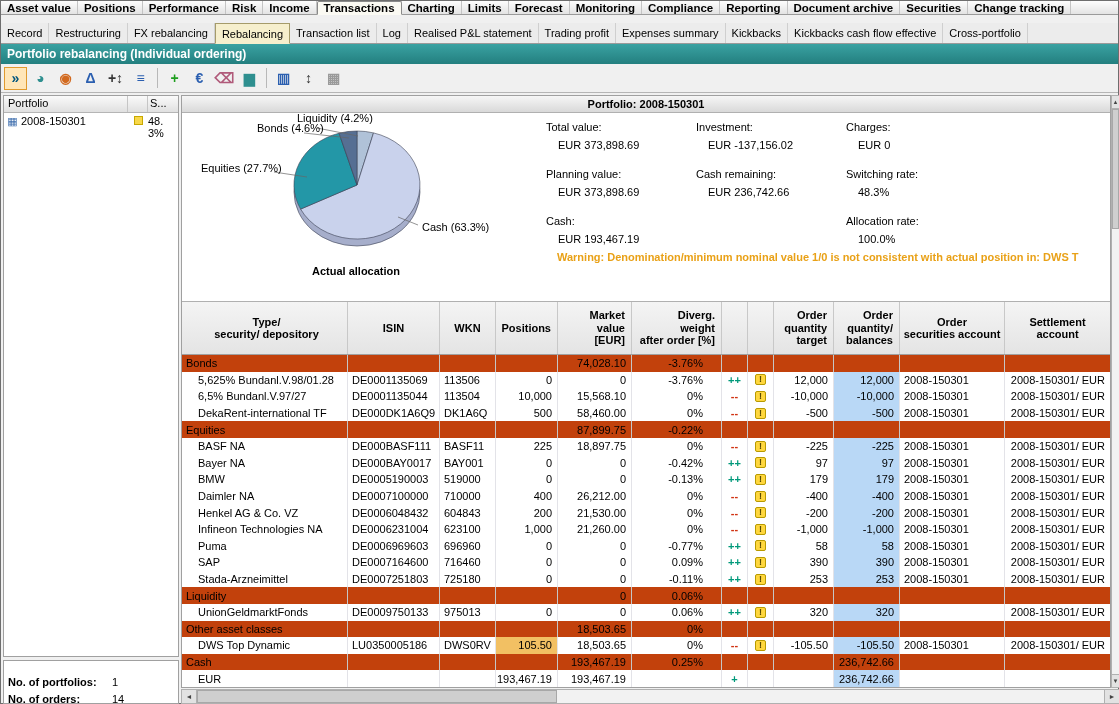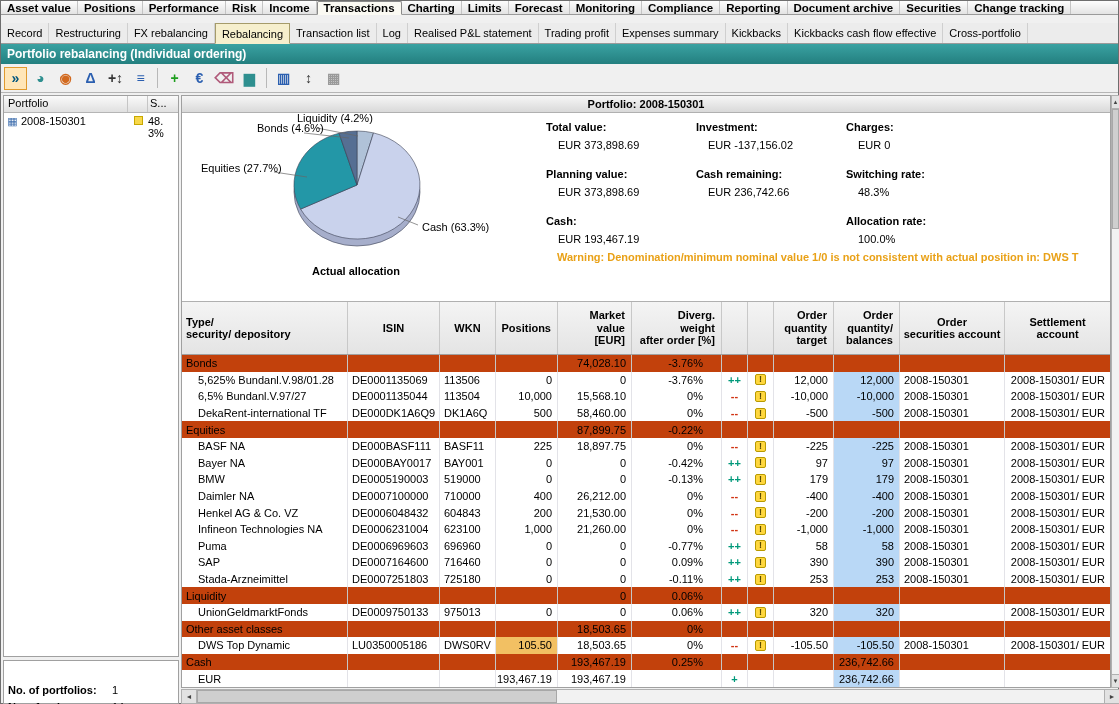--- a/index.html
+++ b/index.html
@@ -26,40 +26,40 @@
 .sb-h1{flex:1;padding:1px 4px;border-right:1px solid #c5c5c5}
 .sb-h2{width:20px;border-right:1px solid #c5c5c5}
 .sb-h3{width:30px;padding:1px 2px}
 .sb-row{display:flex;padding-top:2px;cursor:default}
 .sb-icon{width:17px;text-align:center;color:#3f6fae;font-size:11px}
 .sb-name{flex:1;white-space:nowrap;overflow:hidden}
 .sb-status{width:20px;display:flex;justify-content:center;padding-top:1px}
 .sb-val{width:30px;word-break:break-all;line-height:12px}
 .ysq{display:inline-block;width:9px;height:9px;background:#f8d84a;border:1px solid #c8a800}
 
-.stats{position:absolute;left:2px;top:659px;width:176px;height:44px;background:#fff;border:1px solid #a0a0a0;padding:20px 4px 0 4px}
+.stats{position:absolute;left:2px;top:659px;width:176px;height:44px;background:#fff;border:1px solid #a0a0a0;padding:12px 4px 0 4px}
 .stat-row{display:flex;height:17px;align-items:center}
 .stat-label{font-weight:bold;width:104px}
 
 .mainpanel{position:absolute;left:180px;top:94px;width:930px;height:593px;background:#fff;border:1px solid #a0a0a0;overflow:hidden}
 .mp-head{height:17px;background:linear-gradient(#f6f6f6,#d9d9d9);border-bottom:1px solid #b0b0b0;text-align:center;font-weight:bold;line-height:16px}
 .summary{position:relative;height:188px;overflow:hidden}
 #pie-svg{position:absolute;left:30px;top:8px;width:300px;height:150px}
 .pie-label{position:absolute;white-space:nowrap}
 .caption{position:absolute;left:130px;top:152px;font-weight:bold}
 .sum-col{position:absolute;top:8px;width:150px}
 .sum-item{margin-bottom:16px}
-.sum-label{font-weight:bold;line-height:13px}
+.sum-label{font-weight:normal;line-height:13px}
 .sum-value{padding-left:12px;line-height:13px;margin-top:5px}
 .warning{position:absolute;left:375px;right:2px;top:138px;font-weight:bold;color:#e9a117;white-space:nowrap;overflow:hidden}
 
 .thead{display:flex;height:54px;background:linear-gradient(#f4f4f4,#e4e4e4);border-top:1px solid #b0b0b0;border-bottom:1px solid #a0a0a0}
 .th{display:flex;flex-direction:column;justify-content:center;font-weight:bold;border-right:1px solid #c8c8c8;line-height:12.5px;overflow:hidden}
 .th div{white-space:nowrap}
-.ha-l{align-items:flex-start;padding-left:4px}
+.ha-l{align-items:center;padding-left:4px}
 .ha-c{align-items:center;text-align:center}
 .ha-r{align-items:flex-end;padding-right:6px;}
 .tbody{background:#fff}
 .trow{display:flex;height:16.6px;align-items:stretch;cursor:default}
 .trow.group{background:#c2410c;font-weight:normal}
 .td{display:flex;align-items:center;overflow:hidden;white-space:nowrap;border-right:1px solid #e3e3e8}
 .trow.group .td{border-right-color:#c6c6c6}
 .al{justify-content:flex-start;padding-left:4px}
 .ar{justify-content:flex-end;padding-right:5px}
 .ac{justify-content:center}

